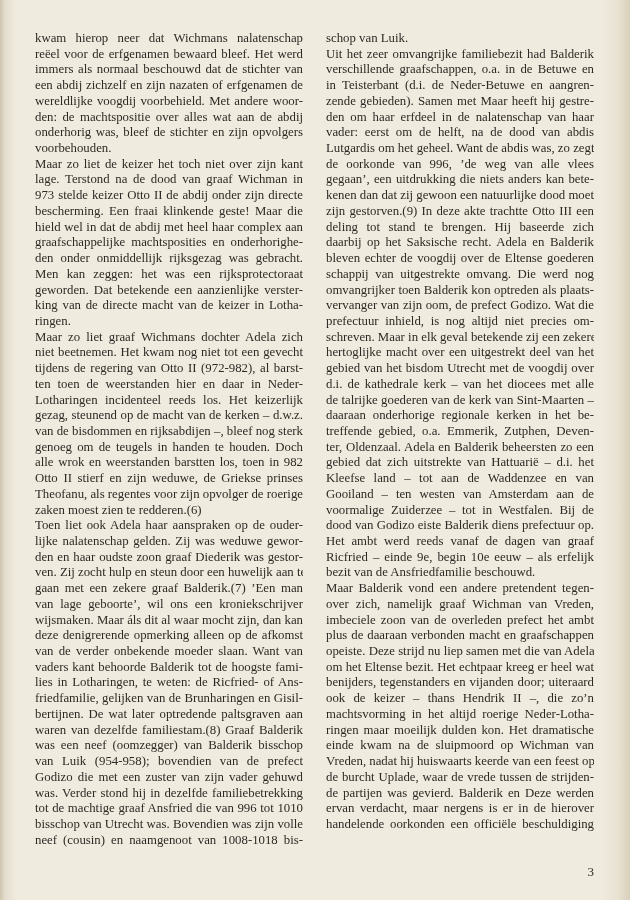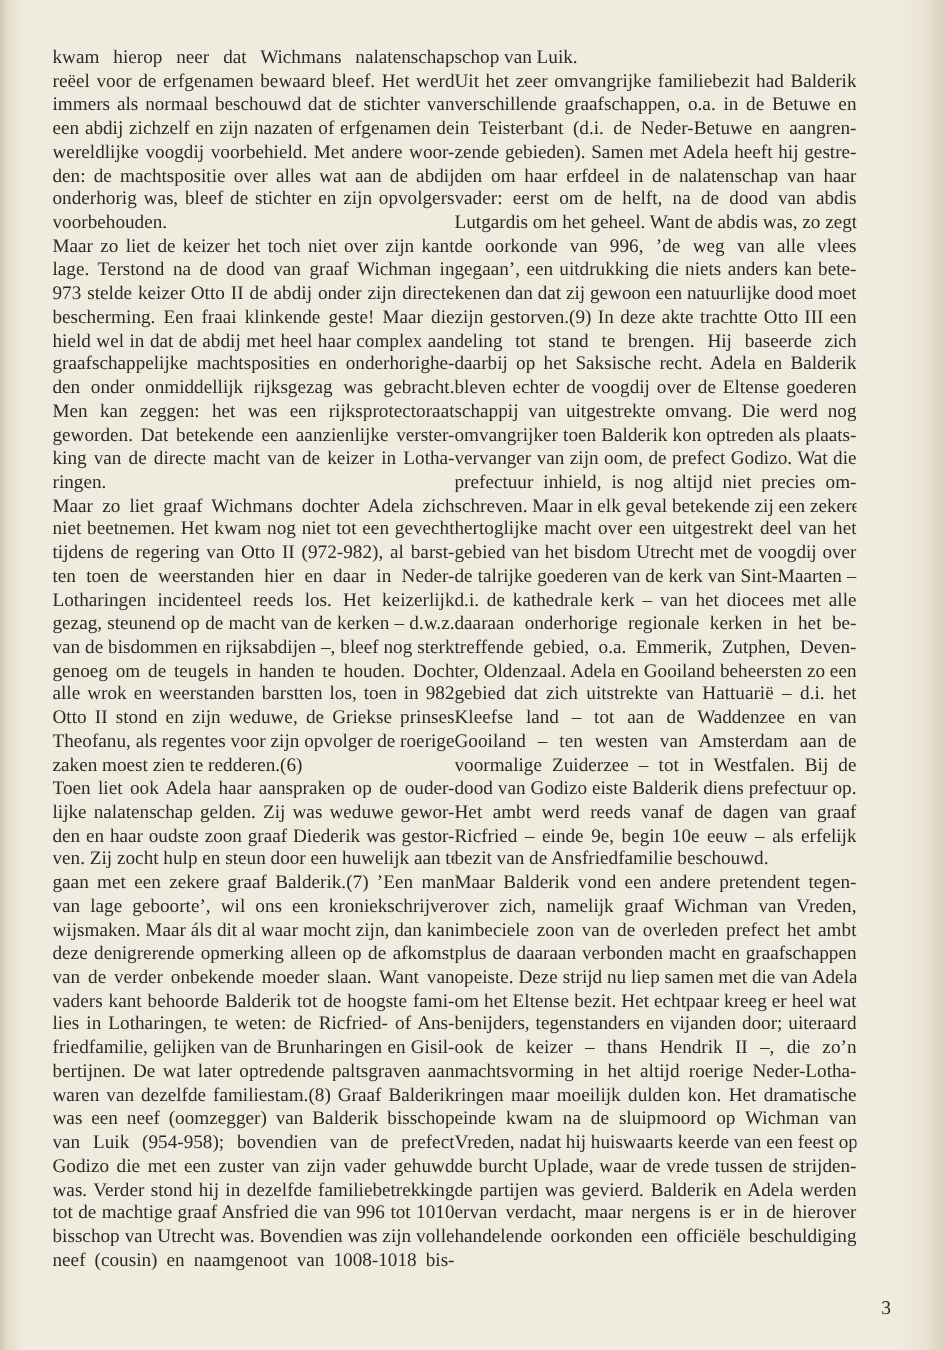--- a/index.html
+++ b/index.html
@@ -28,20 +28,21 @@
         var(--bg) 16px,
         var(--bg) 600px,
         #e8e2d2 618px,
         var(--edge-right) 630px);
   }
   .columns {
     position: absolute;
     top: 31px;
     left: 35px;
     display: flex;
+    gap: 23px;
   }
   .col {
     width: 268px;
     overflow: hidden;
   }
   .line {
     height: 15.72px;
     line-height: 15.7px;
     font-size: 12.8px;
     color: var(--ink);
@@ -89,21 +90,21 @@
         <div class="line para-end">ringen.</div>
         <div class="line">Maar zo liet graaf Wichmans dochter Adela zich</div>
         <div class="line">niet beetnemen. Het kwam nog niet tot een gevecht</div>
         <div class="line">tijdens de regering van Otto II (972-982), al barst-</div>
         <div class="line">ten toen de weerstanden hier en daar in Neder-</div>
         <div class="line">Lotharingen incidenteel reeds los. Het keizerlijk</div>
         <div class="line">gezag, steunend op de macht van de kerken – d.w.z.</div>
         <div class="line">van de bisdommen en rijksabdijen –, bleef nog sterk</div>
         <div class="line">genoeg om de teugels in handen te houden. Doch</div>
         <div class="line">alle wrok en weerstanden barstten los, toen in 982</div>
-        <div class="line">Otto II stond en zijn weduwe, de Griekse prinses</div>
+        <div class="line">Otto II stierf en zijn weduwe, de Griekse prinses</div>
         <div class="line">Theofanu, als regentes voor zijn opvolger de roerige</div>
         <div class="line para-end">zaken moest zien te redderen.(6)</div>
         <div class="line">Toen liet ook Adela haar aanspraken op de ouder-</div>
         <div class="line">lijke nalatenschap gelden. Zij was weduwe gewor-</div>
         <div class="line">den en haar oudste zoon graaf Diederik was gestor-</div>
         <div class="line">ven. Zij zocht hulp en steun door een huwelijk aan te</div>
         <div class="line">gaan met een zekere graaf Balderik.(7) ’Een man</div>
         <div class="line">van lage geboorte’, wil ons een kroniekschrijver</div>
         <div class="line">wijsmaken. Maar áls dit al waar mocht zijn, dan kan</div>
         <div class="line">deze denigrerende opmerking alleen op de afkomst</div>
@@ -119,43 +120,43 @@
         <div class="line">was. Verder stond hij in dezelfde familiebetrekking</div>
         <div class="line">tot de machtige graaf Ansfried die van 996 tot 1010</div>
         <div class="line">bisschop van Utrecht was. Bovendien was zijn volle</div>
         <div class="line">neef (cousin) en naamgenoot van 1008-1018 bis-</div>
       </div>
     <div class="col">
         <div class="line para-end">schop van Luik.</div>
         <div class="line">Uit het zeer omvangrijke familiebezit had Balderik</div>
         <div class="line">verschillende graafschappen, o.a. in de Betuwe en</div>
         <div class="line">in Teisterbant (d.i. de Neder-Betuwe en aangren-</div>
-        <div class="line">zende gebieden). Samen met Adela heeft hij gestre-</div>
+        <div class="line">zende gebieden). Samen met Maar heeft hij gestre-</div>
         <div class="line">den om haar erfdeel in de nalatenschap van haar</div>
         <div class="line">vader: eerst om de helft, na de dood van abdis</div>
         <div class="line">Lutgardis om het geheel. Want de abdis was, zo zegt</div>
         <div class="line">de oorkonde van 996, ’de weg van alle vlees</div>
         <div class="line">gegaan’, een uitdrukking die niets anders kan bete-</div>
         <div class="line">kenen dan dat zij gewoon een natuurlijke dood moet</div>
         <div class="line">zijn gestorven.(9) In deze akte trachtte Otto III een</div>
         <div class="line">deling tot stand te brengen. Hij baseerde zich</div>
         <div class="line">daarbij op het Saksische recht. Adela en Balderik</div>
         <div class="line">bleven echter de voogdij over de Eltense goederen</div>
         <div class="line">schappij van uitgestrekte omvang. Die werd nog</div>
         <div class="line">omvangrijker toen Balderik kon optreden als plaats-</div>
         <div class="line">vervanger van zijn oom, de prefect Godizo. Wat die</div>
         <div class="line">prefectuur inhield, is nog altijd niet precies om-</div>
         <div class="line">schreven. Maar in elk geval betekende zij een zekere</div>
         <div class="line">hertoglijke macht over een uitgestrekt deel van het</div>
         <div class="line">gebied van het bisdom Utrecht met de voogdij over</div>
+        <div class="line">d.i. de kathedrale kerk – van het diocees met alle</div>
         <div class="line">de talrijke goederen van de kerk van Sint-Maarten –</div>
-        <div class="line">d.i. de kathedrale kerk – van het diocees met alle</div>
         <div class="line">daaraan onderhorige regionale kerken in het be-</div>
         <div class="line">treffende gebied, o.a. Emmerik, Zutphen, Deven-</div>
-        <div class="line">ter, Oldenzaal. Adela en Gooiland beheersten zo een</div>
+        <div class="line">ter, Oldenzaal. Adela en Balderik beheersten zo een</div>
         <div class="line">gebied dat zich uitstrekte van Hattuarië – d.i. het</div>
         <div class="line">Kleefse land – tot aan de Waddenzee en van</div>
         <div class="line">Gooiland – ten westen van Amsterdam aan de</div>
         <div class="line">voormalige Zuiderzee – tot in Westfalen. Bij de</div>
         <div class="line">dood van Godizo eiste Balderik diens prefectuur op.</div>
         <div class="line">Het ambt werd reeds vanaf de dagen van graaf</div>
         <div class="line">Ricfried – einde 9e, begin 10e eeuw – als erfelijk</div>
         <div class="line para-end">bezit van de Ansfriedfamilie beschouwd.</div>
         <div class="line">Maar Balderik vond een andere pretendent tegen-</div>
         <div class="line">over zich, namelijk graaf Wichman van Vreden,</div>
@@ -163,19 +164,19 @@
         <div class="line">plus de daaraan verbonden macht en graafschappen</div>
         <div class="line">opeiste. Deze strijd nu liep samen met die van Adela</div>
         <div class="line">om het Eltense bezit. Het echtpaar kreeg er heel wat</div>
         <div class="line">benijders, tegenstanders en vijanden door; uiteraard</div>
         <div class="line">ook de keizer – thans Hendrik II –, die zo’n</div>
         <div class="line">machtsvorming in het altijd roerige Neder-Lotha-</div>
         <div class="line">ringen maar moeilijk dulden kon. Het dramatische</div>
         <div class="line">einde kwam na de sluipmoord op Wichman van</div>
         <div class="line">Vreden, nadat hij huiswaarts keerde van een feest op</div>
         <div class="line">de burcht Uplade, waar de vrede tussen de strijden-</div>
-        <div class="line">de partijen was gevierd. Balderik en Adela werden</div>
+        <div class="line">de partijen was gevierd. Balderik en Deze werden</div>
         <div class="line">ervan verdacht, maar nergens is er in de hierover</div>
         <div class="line">handelende oorkonden een officiële beschuldiging</div>
       </div>
   </div>
   <div class="page-number">3</div>
 </div>
 
 </body></html>

